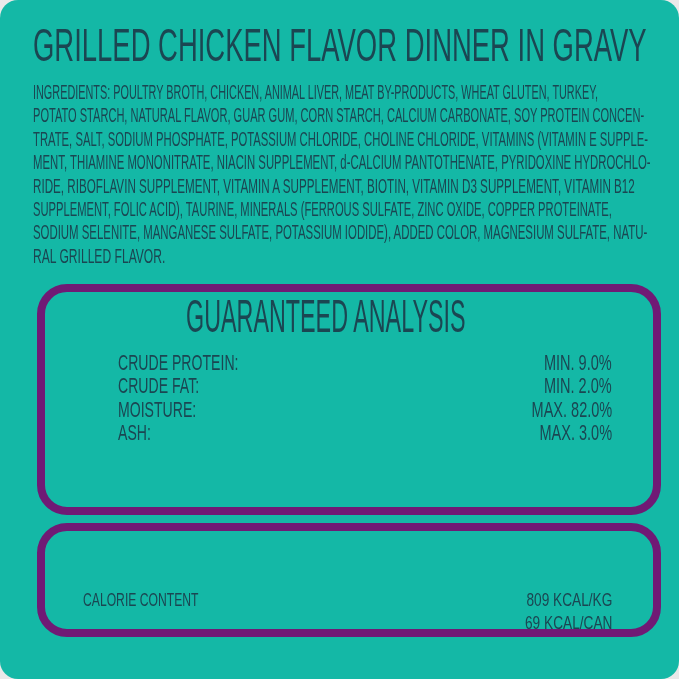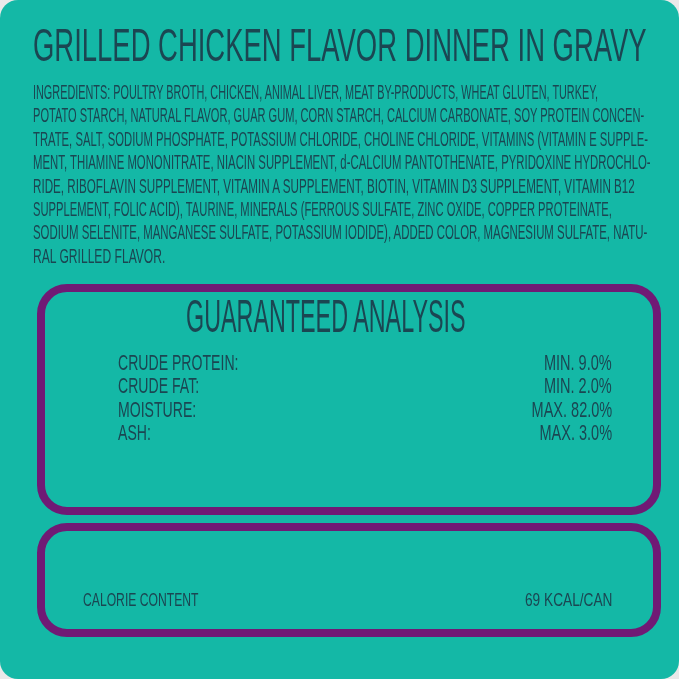--- a/index.html
+++ b/index.html
@@ -78,18 +78,19 @@
       </div>
     </div>
   </div>
 
   <div class="panel panel-cal">
     <div class="cal-content">
       <div class="cal-col-left">
         <div><span class="fit" style="transform: scaleX(0.64);">CALORIE CONTENT</span></div>
       </div>
       <div class="cal-col-right">
+        <div><span class="fit from-right" style="transform: scaleX(0.72);">809 KCAL/KG</span></div>
         <div><span class="fit from-right" style="transform: scaleX(0.72);">69 KCAL/CAN</span></div>
       </div>
     </div>
   </div>
 
 </div>
 
 </body></html>

